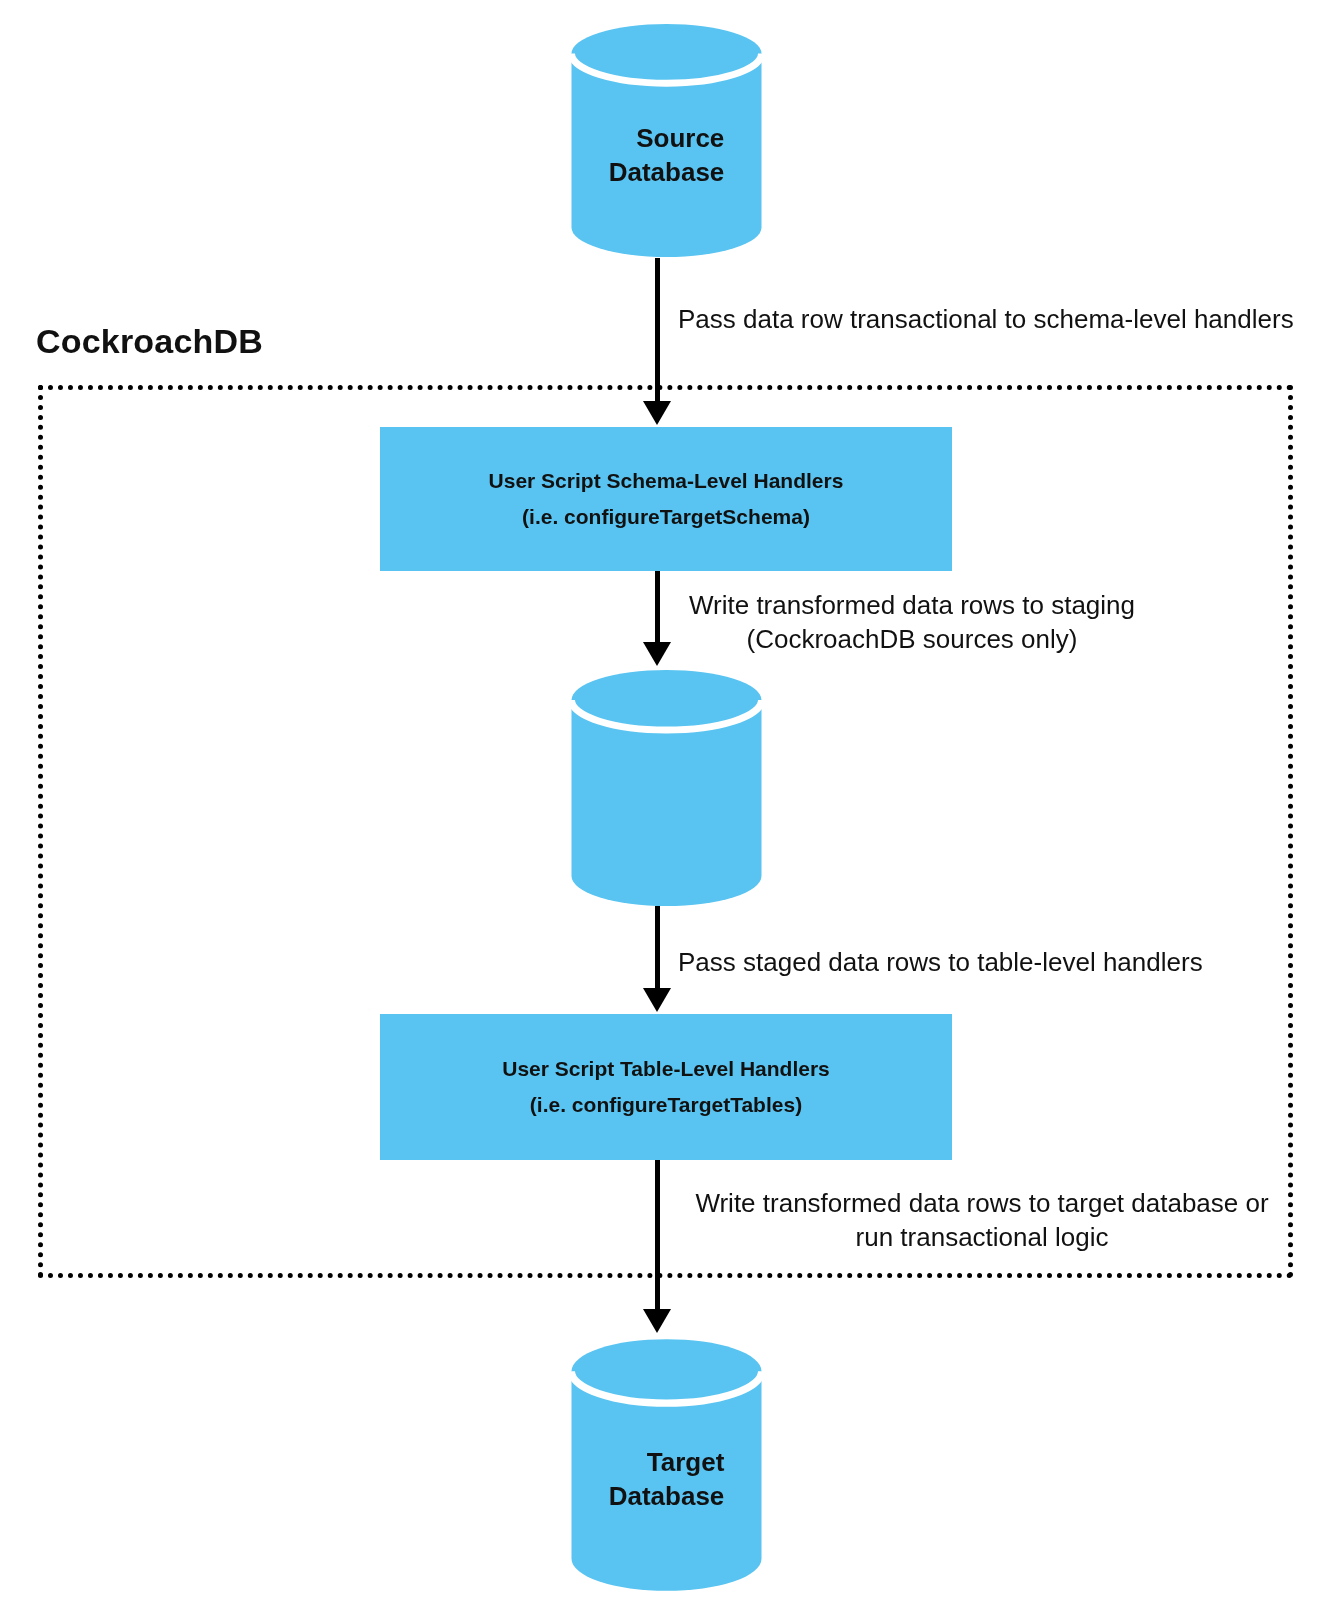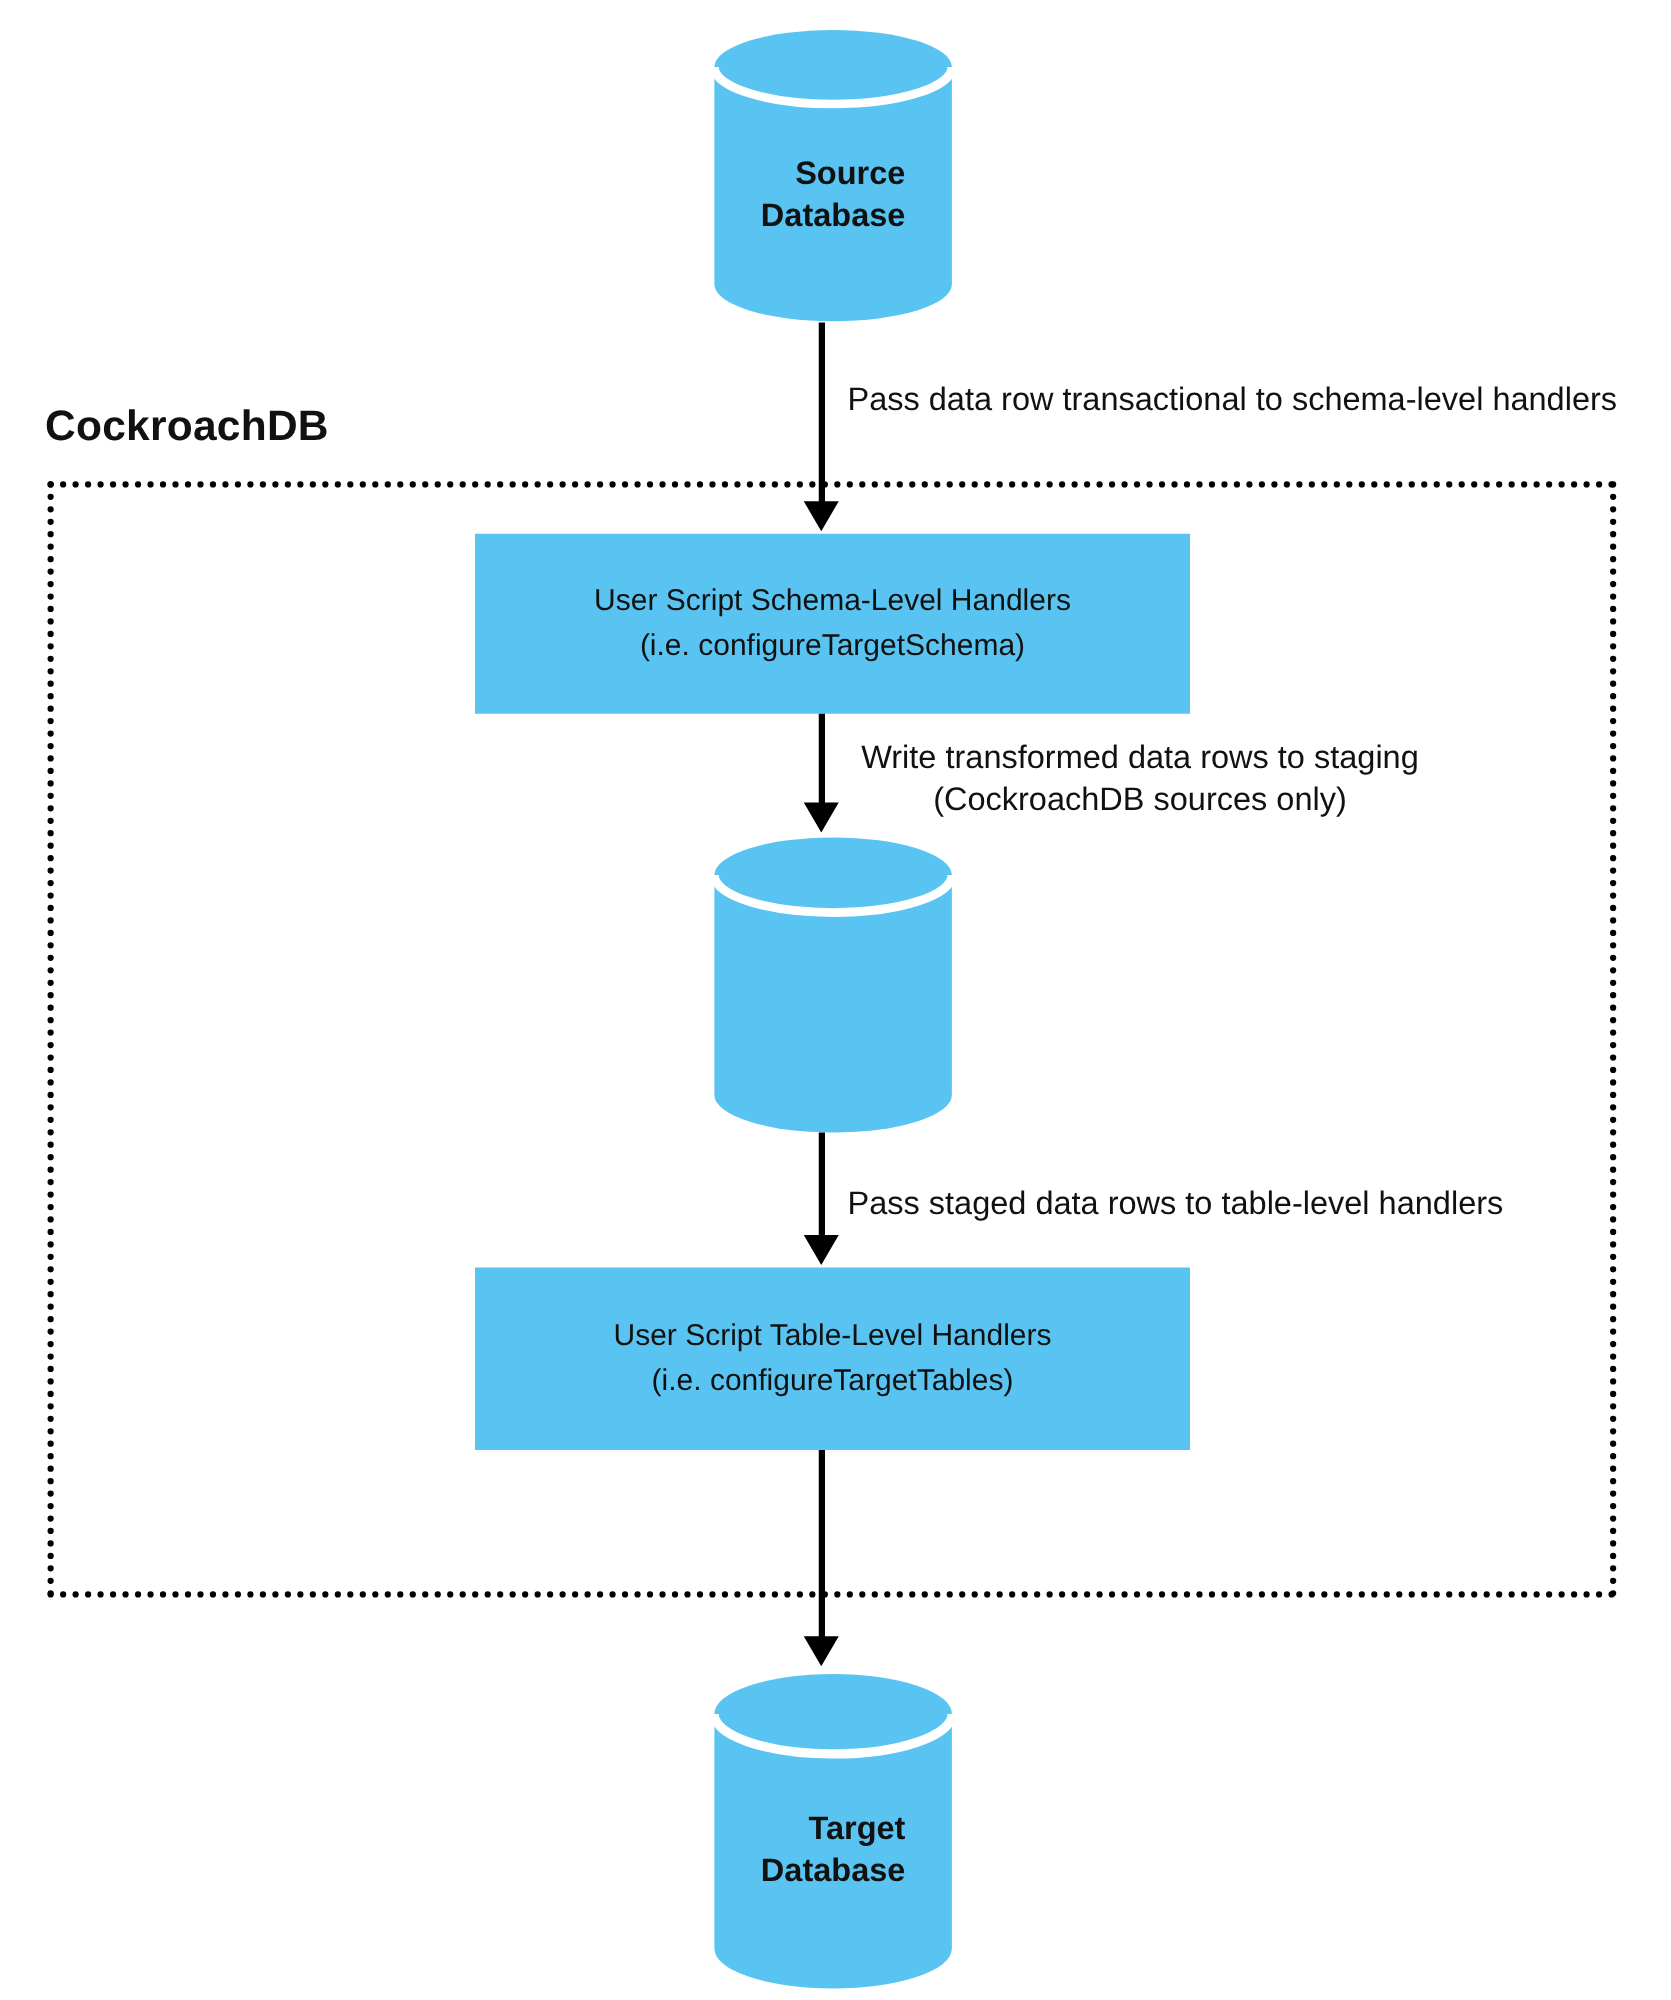--- a/index.html
+++ b/index.html
@@ -15,21 +15,21 @@
     position:absolute; left:0; right:0; top:34px; bottom:6px;
     display:flex; align-items:center; justify-content:center;
     text-align:right; font-weight:bold; font-size:26px; line-height:34px;
     white-space:pre-line;
   }
 
   
   .rect-node {
     position:absolute; left:380px; width:572px; background:var(--node-fill,#59c4f1);
     display:flex; align-items:center; justify-content:center;
-    text-align:center; font-weight:normal; font-size:24px; line-height:36px;
+    text-align:center; font-weight:bold; font-size:21px; line-height:36px;
     white-space:pre-line;
   }
   #rect-schema-handlers { top:427px; height:144px; }
   #rect-table-handlers  { top:1014px; height:146px; }
 
   
   .arrow { position:absolute; width:28px; }
   .arrow .shaft {
     position:absolute; top:0; bottom:14px; left:50%; width:5px;
     margin-left:-2.5px; background:var(--line,#000);
@@ -111,20 +111,22 @@
   </div>
   <div class="edge-label" id="edge-label-3">Pass staged data rows to table-level handlers</div>
 
   <div class="rect-node" id="rect-table-handlers">User Script Table-Level Handlers
 (i.e. configureTargetTables)</div>
 
   <div class="arrow" id="arrow-table-to-target">
     <div class="shaft"></div>
     <div class="head"></div>
   </div>
+  <div class="edge-label" id="edge-label-4">Write transformed data rows to target database or
+run transactional logic</div>
 
   <div class="cyl" id="cyl-target" style="left:570px; top:1337px; width:193px; height:256px;">
     <svg viewBox="0 0 193 240" preserveAspectRatio="none">
       <path d="M1.5 32 H191.5 V208 A95 30 0 0 1 1.5 208 Z" fill="#59c4f1"></path>
       <ellipse cx="96.5" cy="32" rx="95" ry="30" fill="#59c4f1"></ellipse>
       <path d="M1.5 32 A95 30 0 0 0 191.5 32" fill="none" stroke="#ffffff" stroke-width="7"></path>
     </svg>
     <div class="cyl-label">Target
 Database</div>
   </div>

